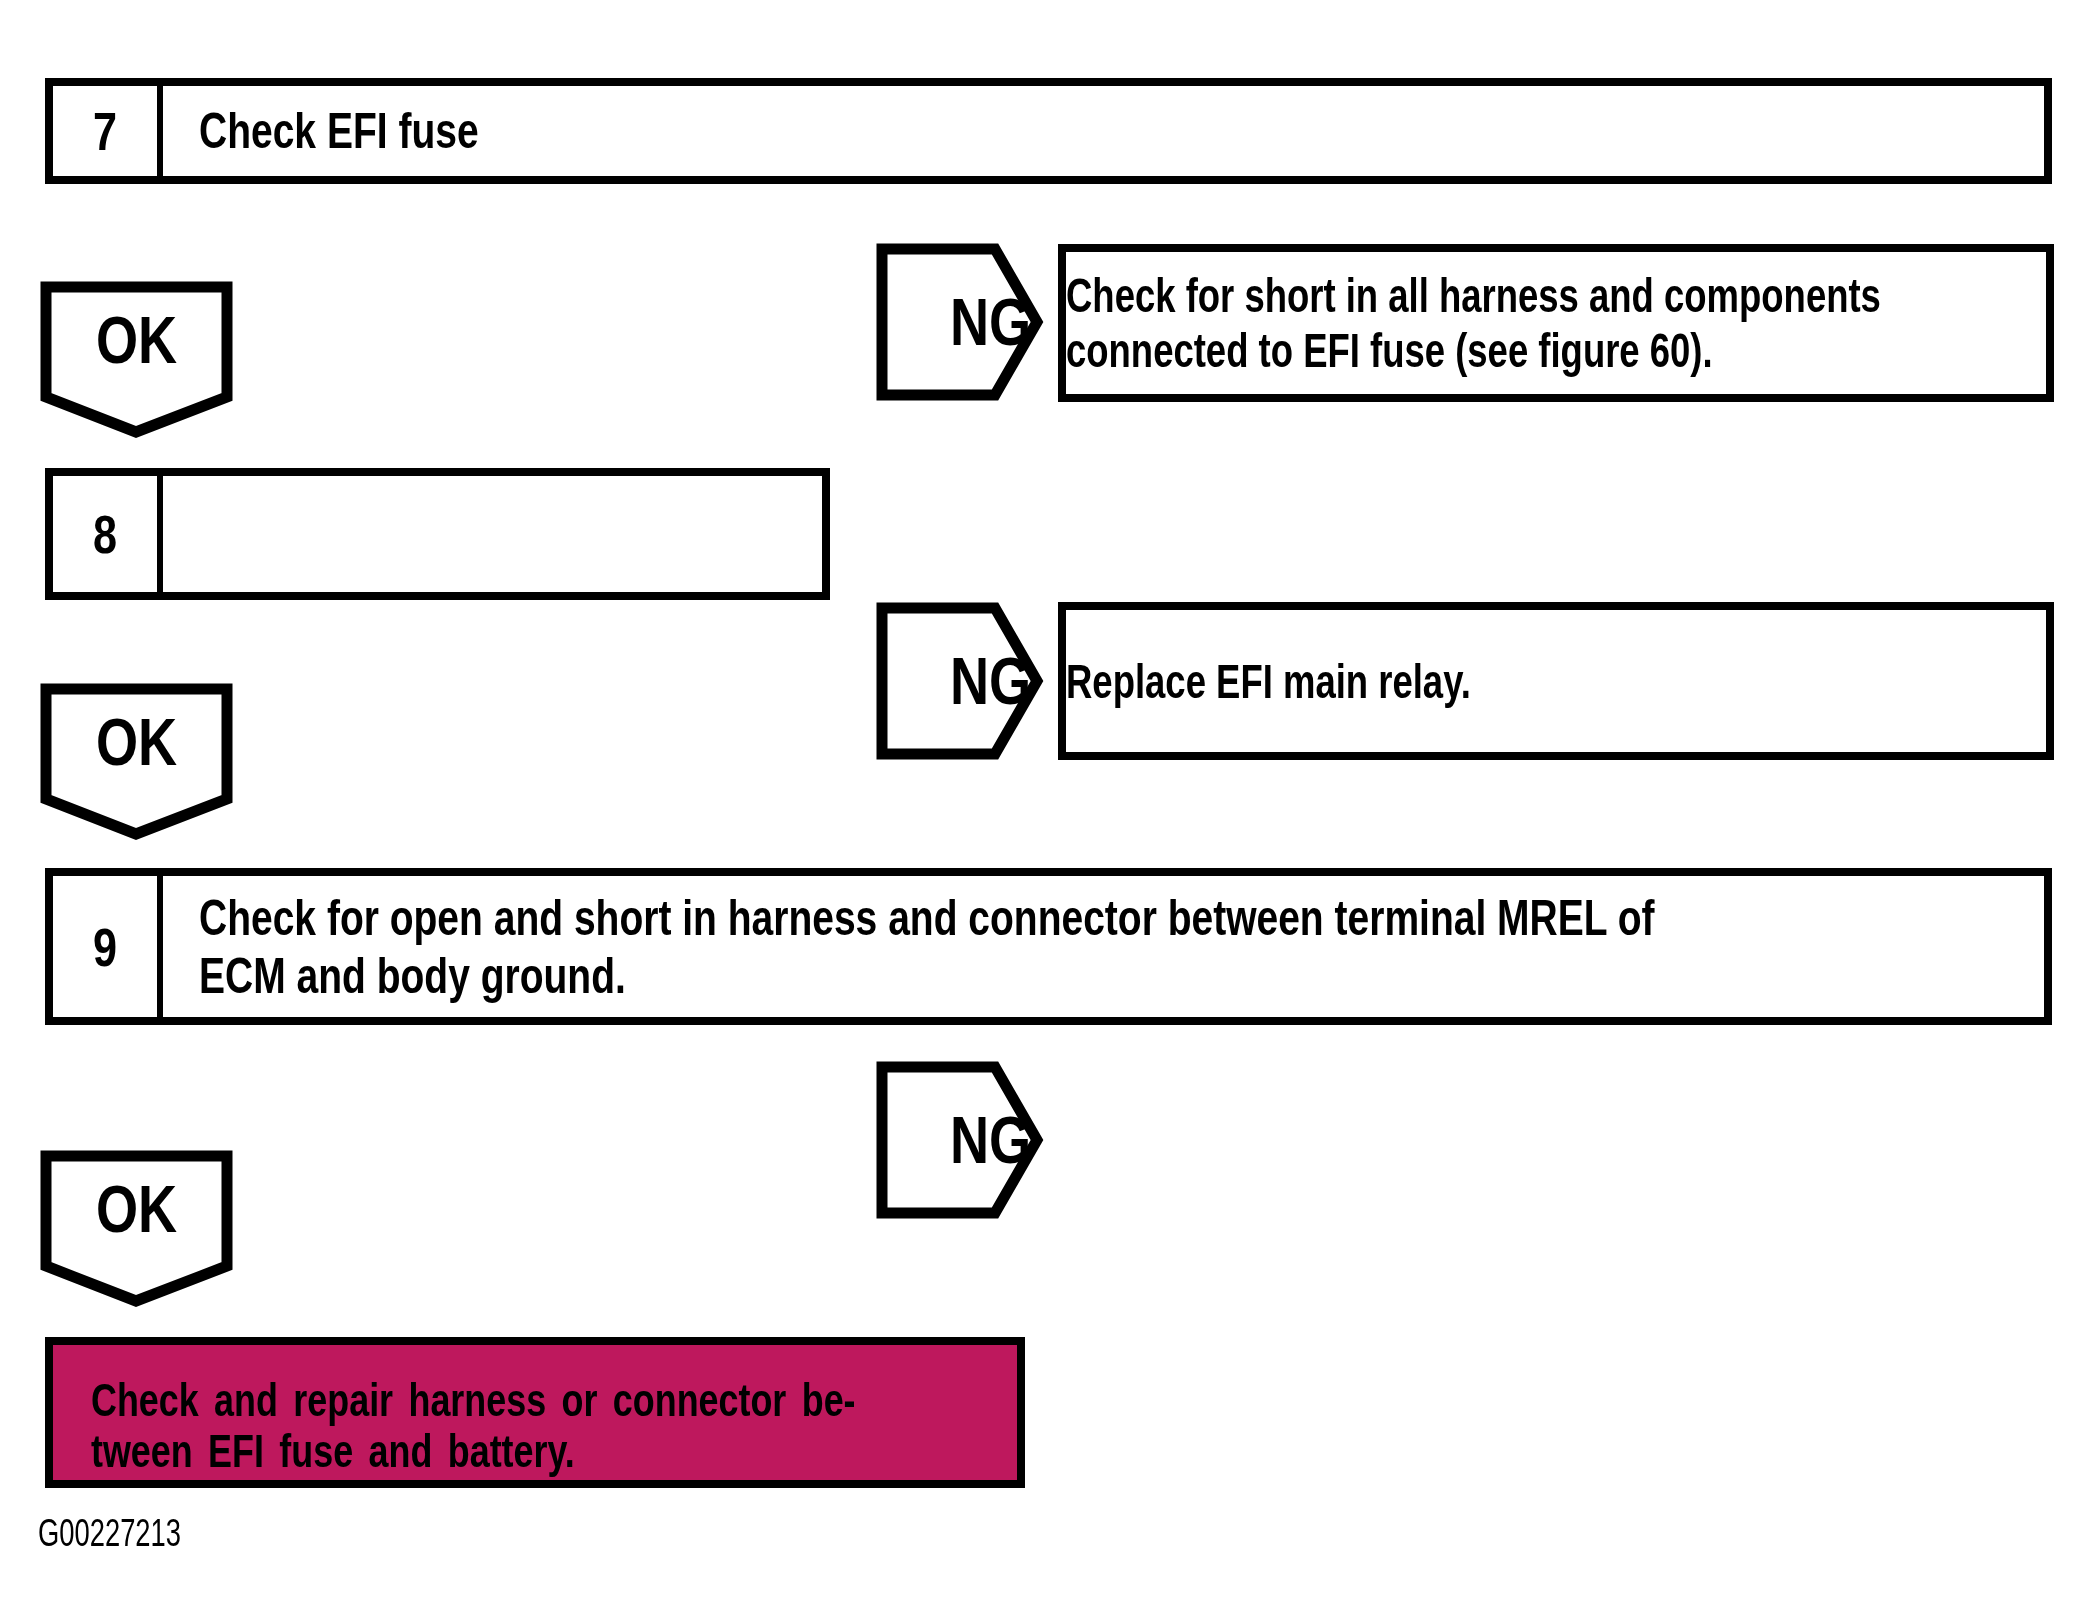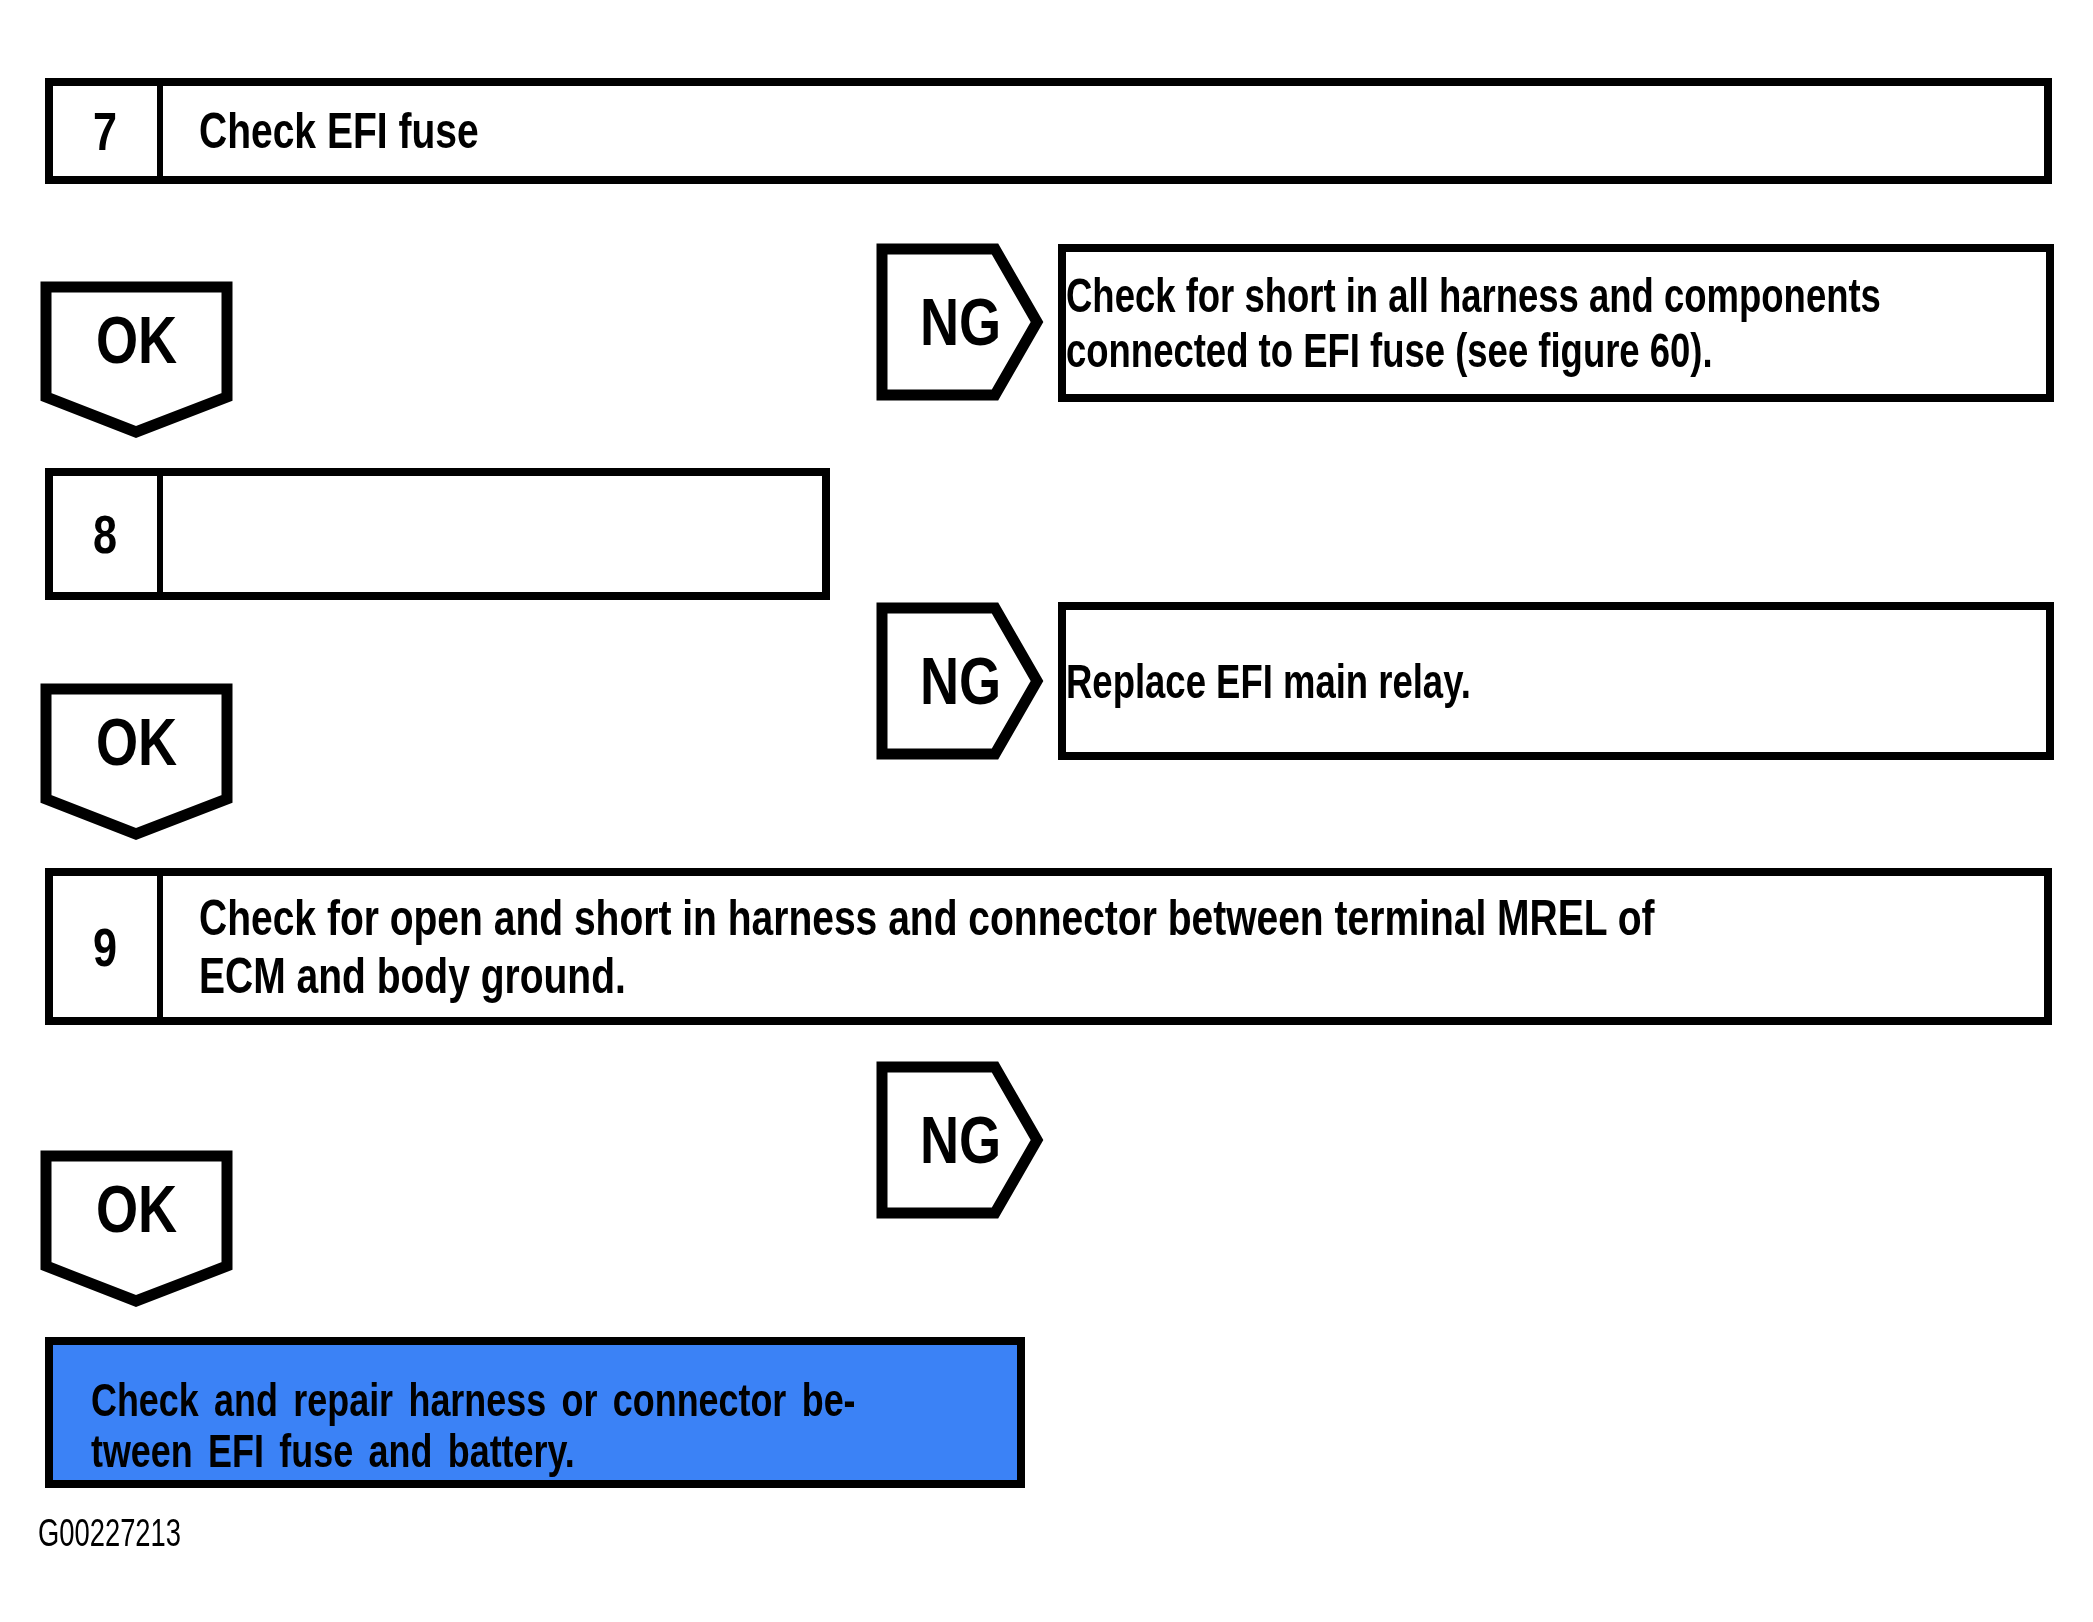--- a/index.html
+++ b/index.html
@@ -65,21 +65,21 @@
     font-weight: bold;
     line-height: 55px;
     white-space: nowrap;
     transform: scaleX(0.76);
     transform-origin: 0 50%;
   }
   .terminalbox {
     position: absolute;
     box-sizing: border-box;
     border: 8px solid #000;
-    background: #3b82f6;
+    background: #be185d;
     padding: 30px 0 0 38px;
   }
   .terminalbox .line {
     font-size: 46px;
     font-weight: bold;
     line-height: 51px;
     word-spacing: 7px;
     white-space: nowrap;
     transform: scaleX(0.78);
     transform-origin: 0 50%;
@@ -94,21 +94,21 @@
     left: 0;
     top: 0;
     display: flex;
     align-items: center;
     justify-content: center;
     font-size: 66px;
     font-weight: bold;
   }
   .shape .lbl span { transform: scaleX(0.82); }
   .ok-shape .lbl { width: 193px; height: 118px; }
-  .ng-shape .lbl { width: 168px; height: 158px; }
+  .ng-shape .lbl { width: 168px; height: 158px; padding-left: 30px; }
   
   .caption {
     position: absolute;
     font-size: 38px;
     font-weight: normal;
     white-space: nowrap;
     transform: scaleX(0.72);
     transform-origin: 0 50%;
   }
   

